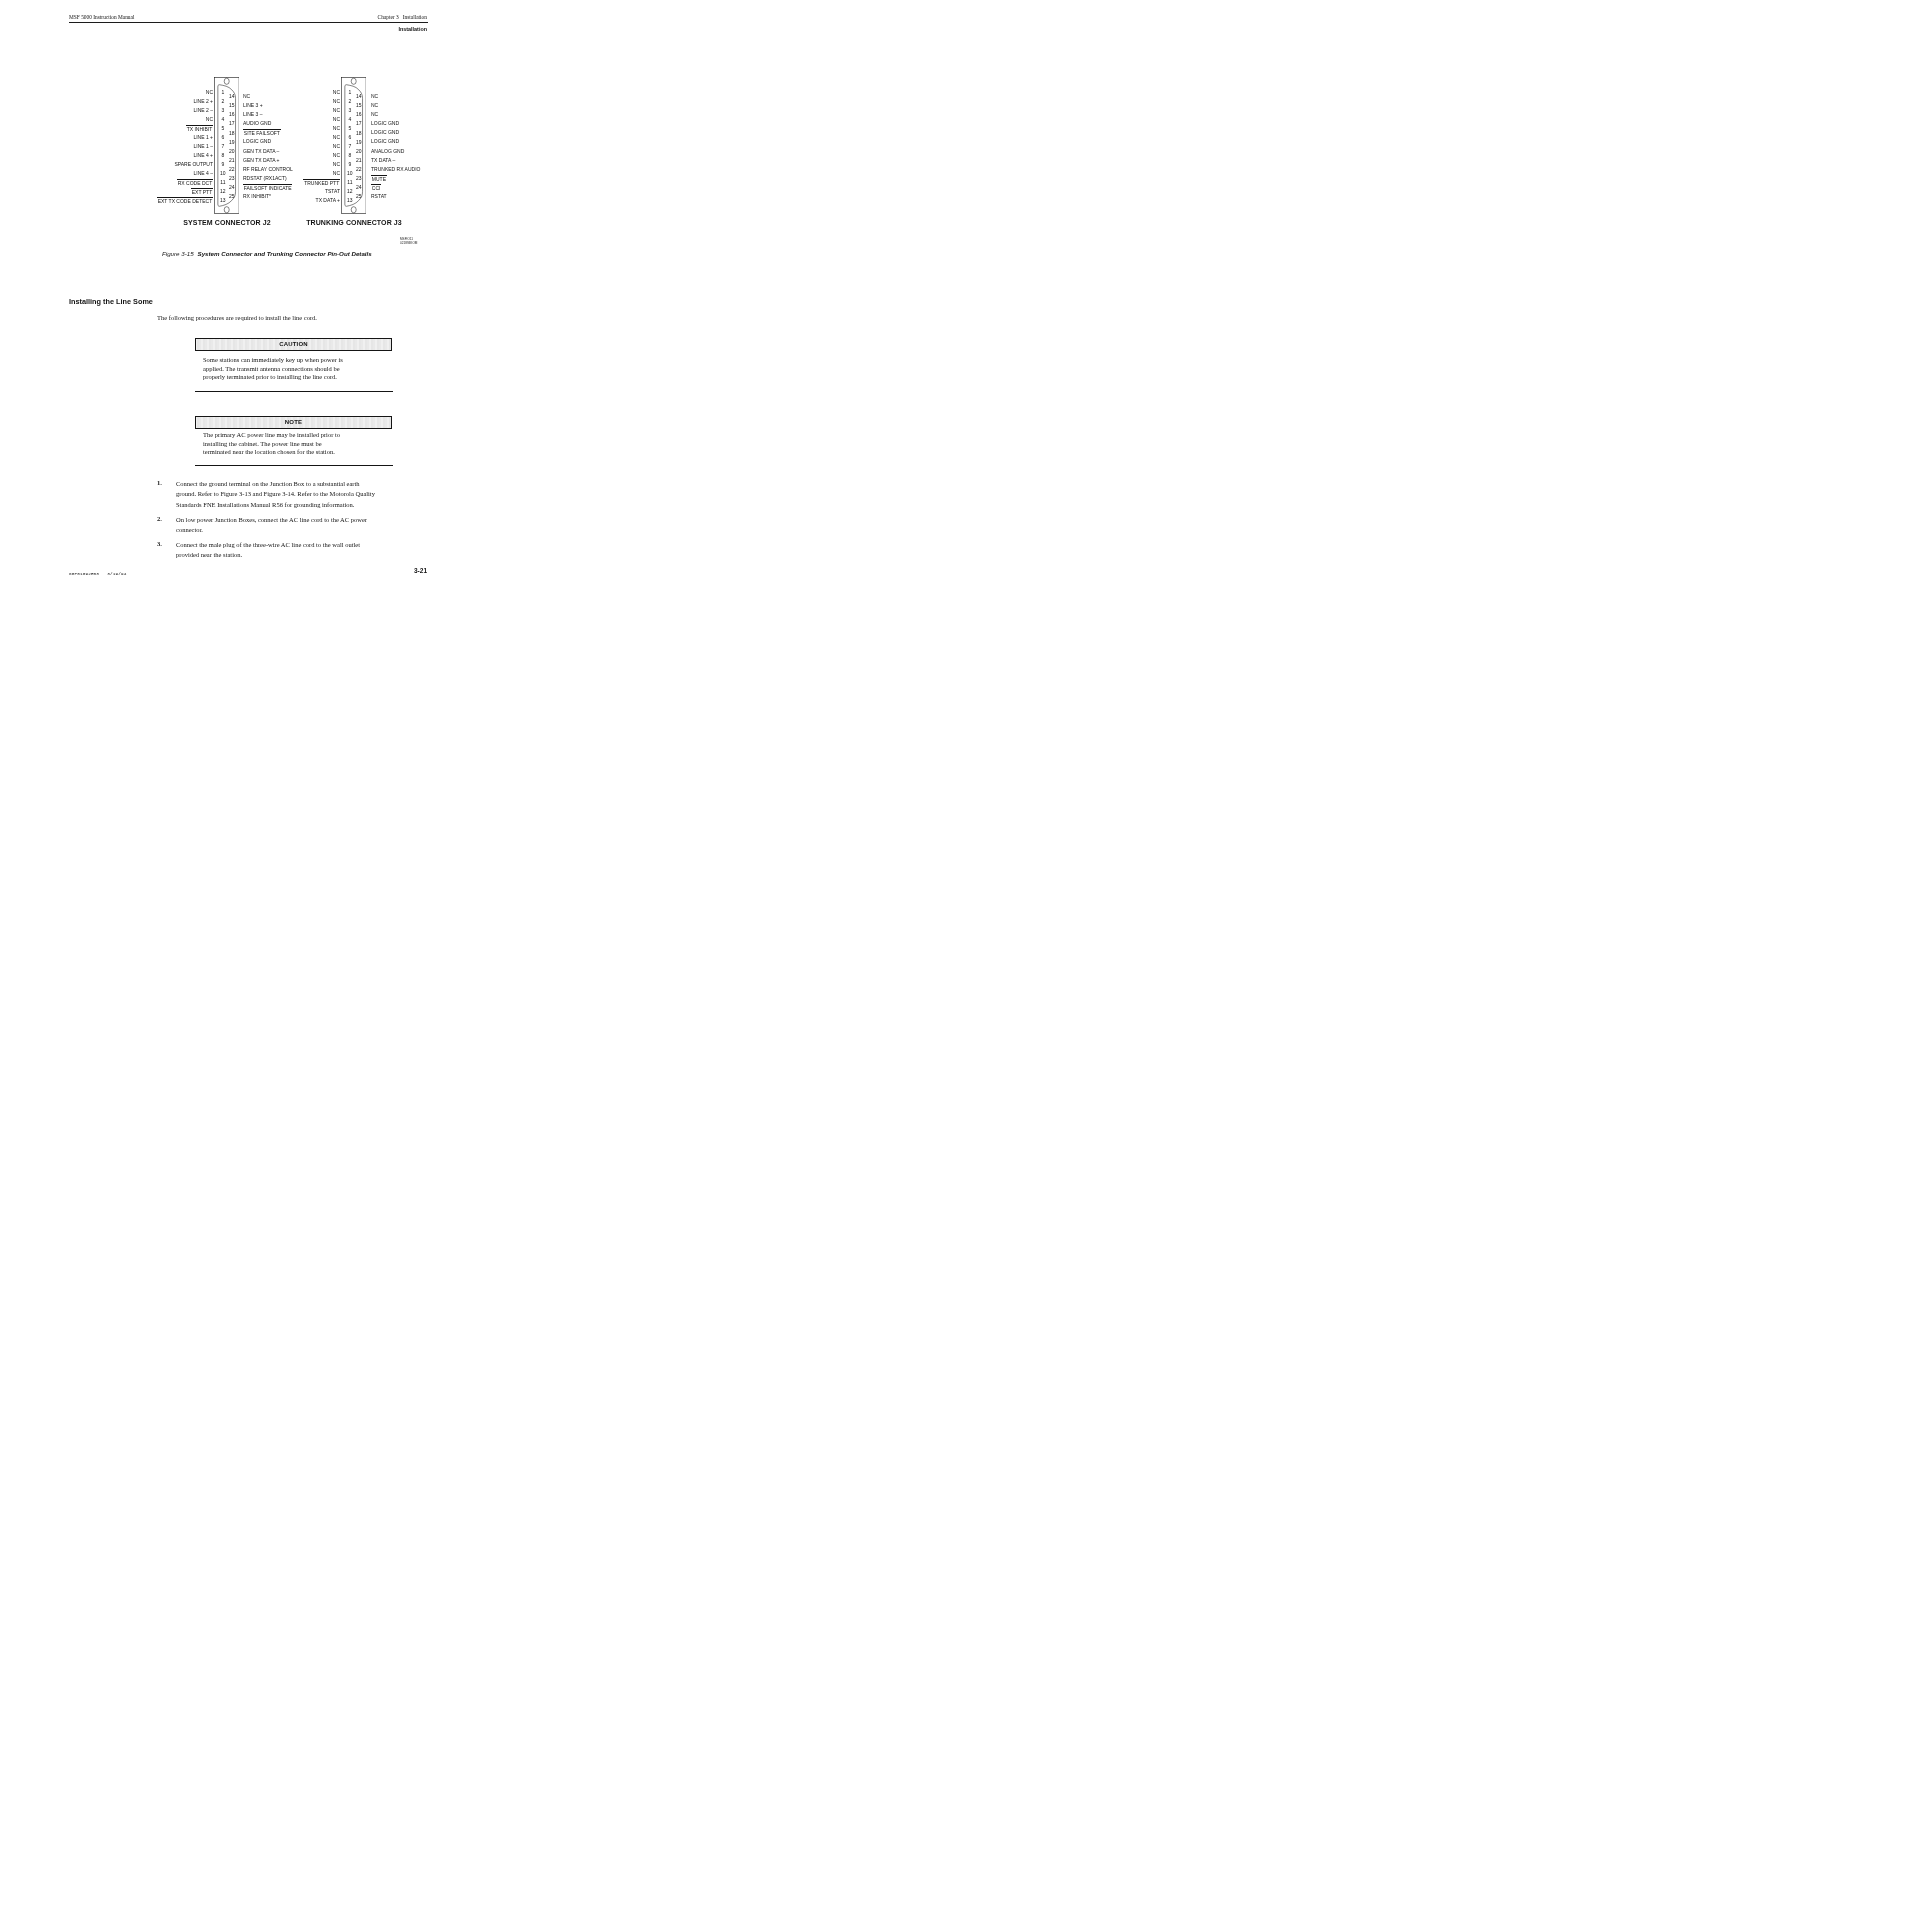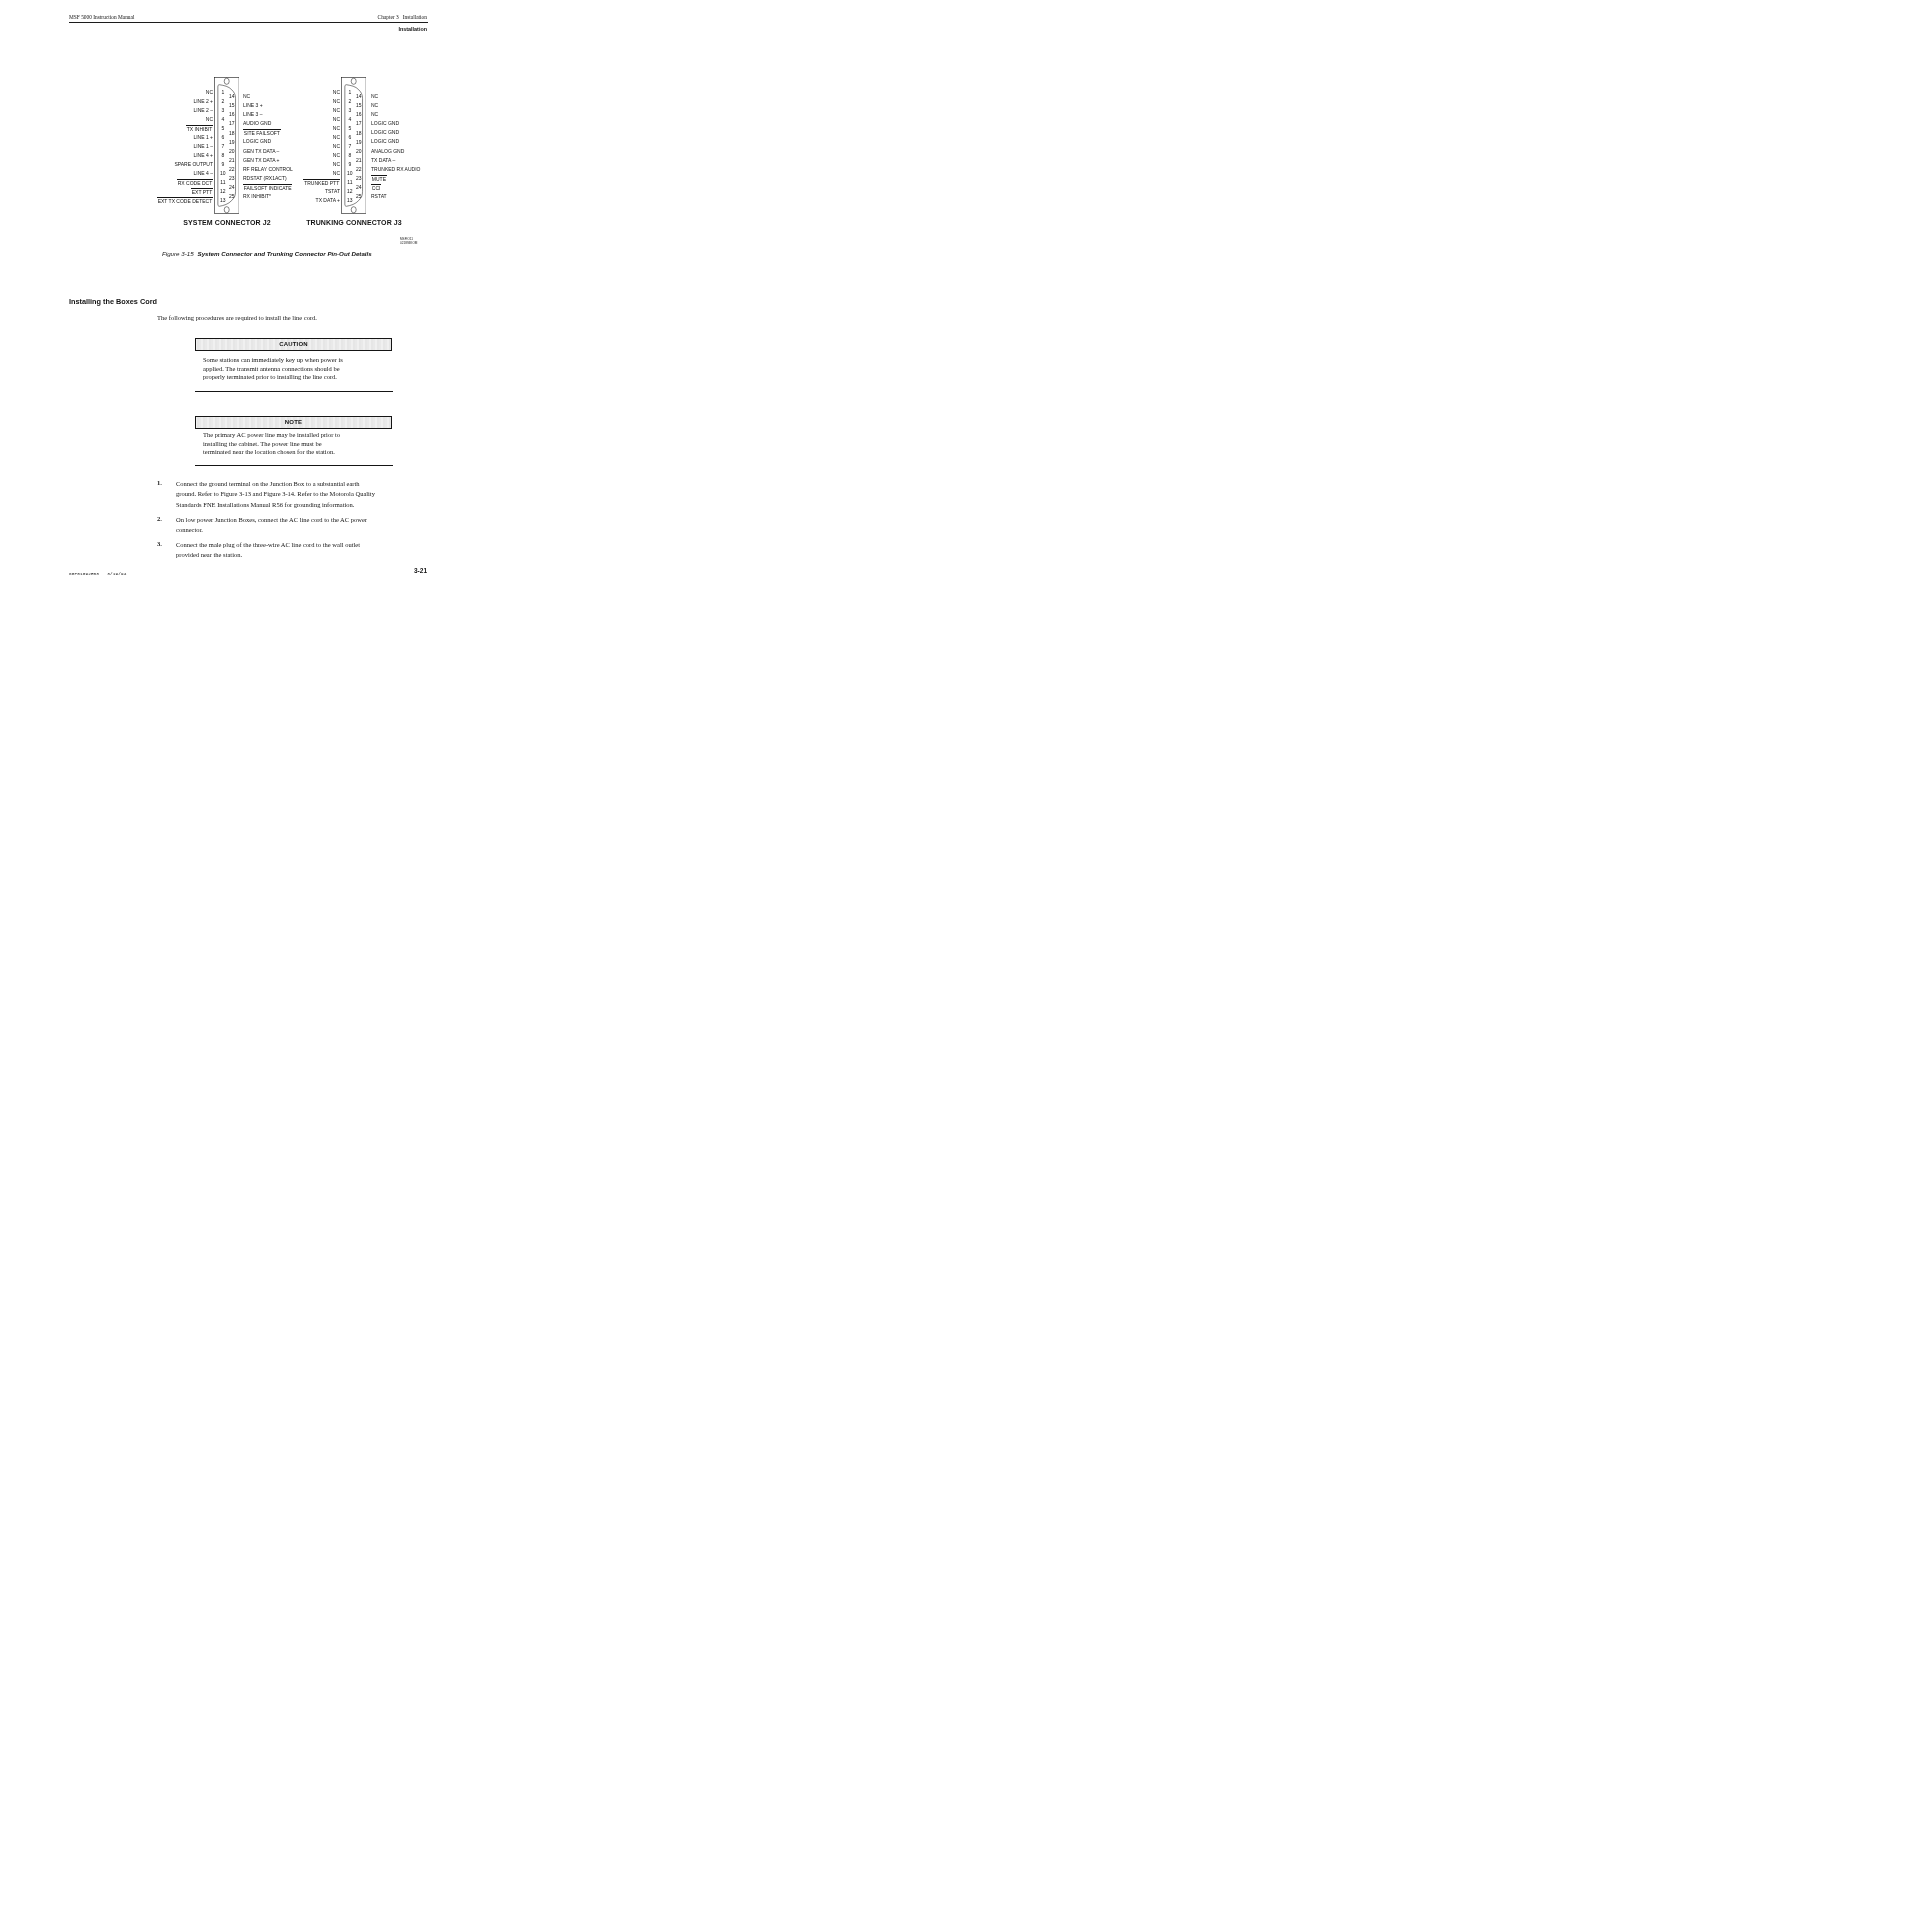--- a/index.html
+++ b/index.html
@@ -194,21 +194,21 @@
       <div class="pin-label right" style="top: 129px; left: 371px;"><span>LOGIC GND</span></div>
       <div class="pin-label right" style="top: 138px; left: 371px;"><span>LOGIC GND</span></div>
       <div class="pin-label right" style="top: 148px; left: 371px;"><span>ANALOG GND</span></div>
       <div class="pin-label right" style="top: 157px; left: 371px;"><span>TX DATA –</span></div>
       <div class="pin-label right" style="top: 166px; left: 371px;"><span>TRUNKED RX AUDIO</span></div>
       <div class="pin-label right" style="top: 175px; left: 371px;"><span class="bar">MUTE</span></div>
       <div class="pin-label right" style="top: 184px; left: 371px;"><span class="bar">CCI</span></div>
       <div class="pin-label right" style="top: 193px; left: 371px;"><span>RSTAT</span></div>
     </div>
 
-  <div class="abs sec-head">Installing the Boxes Cord</div>
+  <div class="abs sec-head">Installing the Line Some</div>
   <div class="abs sec-intro">The following procedures are required to install the line cord.</div>
 
   <div class="abs alert-bar caution-bar">
     <div class="alert-label">CAUTION</div>
   </div>
   <div class="abs alert-text caution-text">
       <div class="tline">Some stations can immediately key up when power is</div>
       <div class="tline">applied. The transmit antenna connections should be</div>
       <div class="tline">properly terminated prior to installing the line cord.</div>
     </div>

